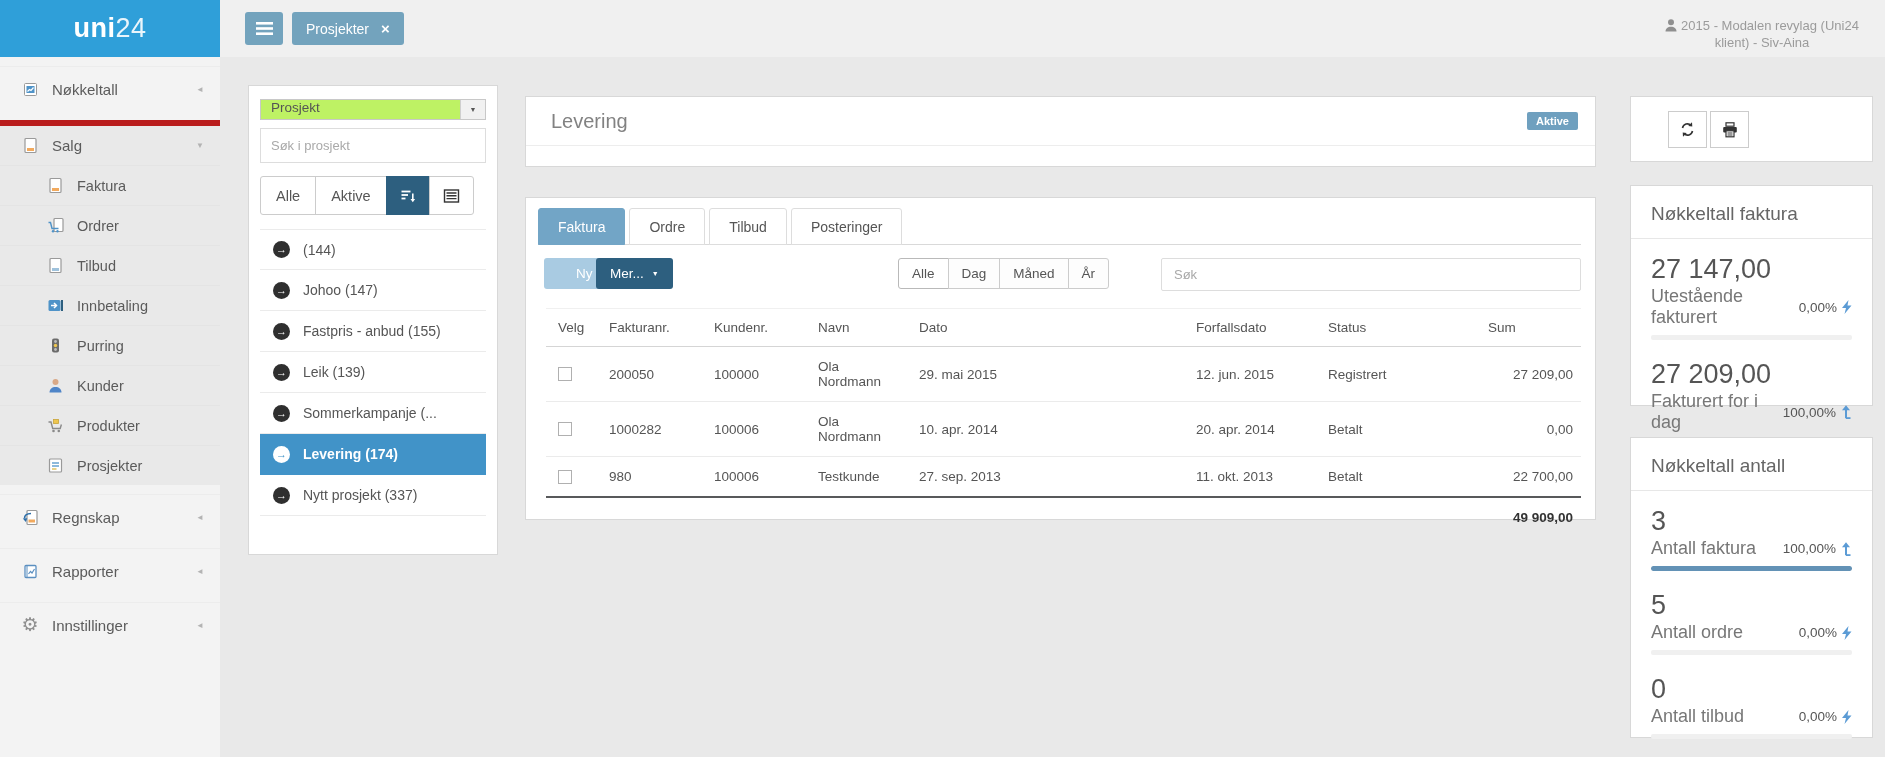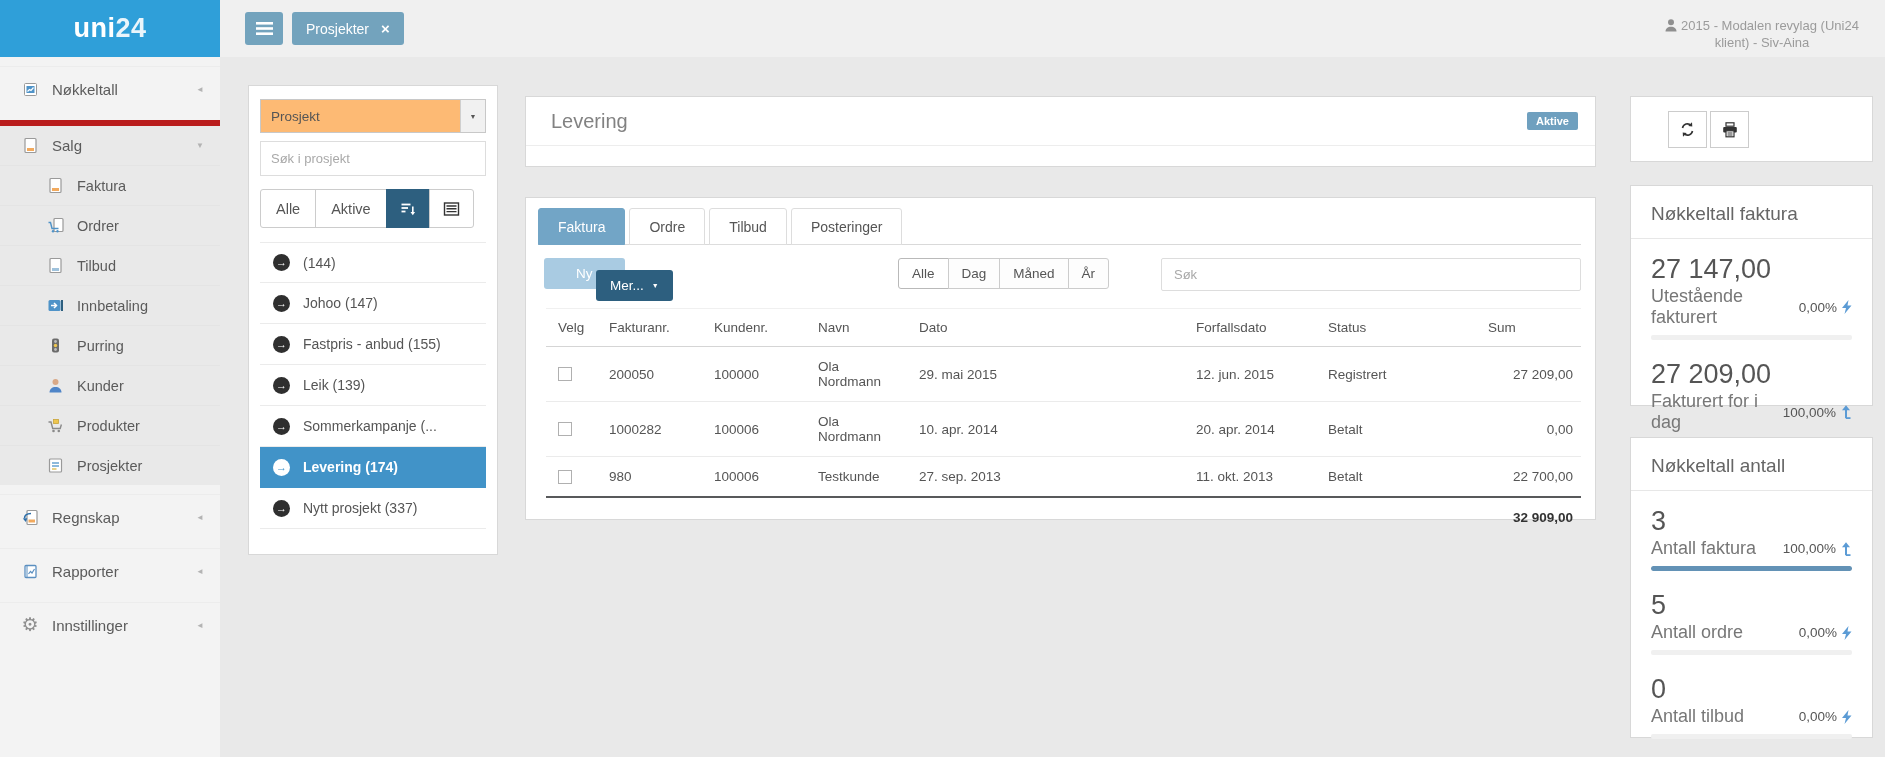--- a/index.html
+++ b/index.html
@@ -7,21 +7,21 @@
   body {
     position:relative; overflow:hidden;
     background:#e9e9e9;
     font-family:"Liberation Sans","DejaVu Sans",sans-serif;
     color:#555;
   }
   
   .sidebar { position:absolute; left:0; top:0; width:220px; height:757px; background:#f3f3f3; }
   .logo { height:57px; background:#2f9fd9; color:#fff; display:flex; align-items:center; justify-content:center; font-size:27px; letter-spacing:.5px; }
   .logo .b { font-weight:bold; }
-  .logo .l { font-weight:bold; opacity:.9; }
+  .logo .l { font-weight:normal; opacity:.9; }
   .nav { padding-top:9px; }
   .nav-item { height:45px; display:flex; align-items:center; padding:0 16px 0 20px; font-size:15px; color:#5b5b5b; cursor:pointer; border-top:1px solid #ececec; background:#f3f3f3; }
   .nav-item .nico { width:20px; height:18px; margin-right:12px; display:flex; align-items:center; justify-content:center; }
   .chev { margin-left:auto; color:#b3b3b3; font-size:8px; }
   .chev.left::before  { content:"◄"; }
   .chev.down::before  { content:"▼"; }
   .salg-group { margin:9px 0; background:#e9e9e9; }
   .salg-group .nav-item { background:#e9e9e9; border-top:6px solid #b91c1c; }
   .sub-item { height:40px; display:flex; align-items:center; padding-left:46px; font-size:14.5px; color:#5b5b5b; cursor:pointer; border-top:1px solid #e4e4e4; background:#e9e9e9; }
   .sub-item .nico { width:19px; height:18px; margin-right:12px; display:flex; align-items:center; justify-content:center; }
@@ -34,21 +34,21 @@
   .doc-tab { position:absolute; left:72px; top:12px; height:33px; background:#73a3bd; border-radius:3px; padding:0 14px; display:flex; align-items:center; gap:12px; color:#fff; font-size:14px; cursor:pointer; }
   .doc-tab .x { font-size:15px; font-weight:bold; line-height:1; cursor:pointer; }
   .user-info { position:absolute; right:8px; top:17px; width:230px; text-align:center; font-size:13px; line-height:17px; color:#9b9b9b; cursor:pointer; }
   .user-info svg { vertical-align:-2px; margin-right:4px; }
 
   
   .card { position:absolute; background:#fff; border:1px solid #d8d8d8; }
 
   
   .project-panel { left:248px; top:85px; width:250px; height:470px; padding:13px 11px; }
-  .select-box { height:34px; border:1px solid #c8c8c8; background:#fdba74; display:flex; align-items:center; padding-left:10px; font-size:13.5px; color:#555; cursor:pointer; }
+  .select-box { height:21px; border:1px solid #c8c8c8; background:#bef264; display:flex; padding-left:10px; font-size:13.5px; color:#555; cursor:pointer; }
   .select-box .sarrow { margin-left:auto; width:25px; height:100%; border-left:1px solid #cfcfcf; background:#f1f1f1; display:flex; align-items:center; justify-content:center; font-size:7px; color:#555; }
   .psearch { margin-top:8px; width:100%; height:35px; border:1px solid #ddd; padding:0 10px; font-size:13px; color:#555; outline:none; }
   .psearch::placeholder { color:#a9a9a9; }
   .fgroup { margin-top:13px; display:flex; height:39px; }
   .fbtn { border:1px solid #ccc; background:#fff; margin-left:-1px; padding:0 15px; font-size:14.5px; color:#555; display:flex; align-items:center; cursor:pointer; }
   .fbtn:first-child { margin-left:0; border-radius:3px 0 0 3px; }
   .fbtn.icon { padding:0 13px; }
   .fbtn.dark { background:#2d5f7f; border-color:#2d5f7f; }
   .fbtn:last-child { border-radius:0 3px 3px 0; }
   .plist { margin-top:14px; }
@@ -64,21 +64,21 @@
   .hc-title { line-height:48px; padding-left:25px; font-size:20px; font-weight:normal; color:#828282; border-bottom:1px solid #ededed; }
   .badge { position:absolute; right:17px; top:15px; background:#6fa0bf; color:#fff; font-size:11px; font-weight:bold; padding:3px 9px; border-radius:2px; }
 
   
   .main-card { left:525px; top:197px; width:1071px; height:323px; padding:10px 14px 0 12px; }
   .tabs-row { display:flex; border-bottom:1px solid #d9d9d9; }
   .tab { height:37px; line-height:36px; padding:0 19px; margin-right:4px; margin-bottom:-1px; font-size:14px; color:#555; background:#fff; border:1px solid #ddd; border-radius:3px 3px 0 0; cursor:pointer; }
   .tab.active { background:#72a5c6; border-color:#72a5c6; color:#fff; }
   .toolbar { position:relative; height:33px; margin-top:13px; }
   .btn-ny { position:absolute; left:6px; top:0; height:31px; background:#a9cbe2; color:#fff; border-radius:3px; padding:0 32px; line-height:31px; font-size:13.5px; cursor:pointer; }
-  .btn-mer { position:absolute; left:58px; top:12px; height:31px; background:#2d5f7f; color:#fff; border-radius:3px; padding:0 14px; line-height:31px; font-size:13.5px; cursor:pointer; }
+  .btn-mer { position:absolute; left:58px; top:0; height:31px; background:#2d5f7f; color:#fff; border-radius:3px; padding:0 14px; line-height:31px; font-size:13.5px; cursor:pointer; }
   .btn-mer .caret { font-size:7px; margin-left:8px; vertical-align:2px; }
   .btn-mer .caret::before { content:"▼"; }
   .pgroup { position:absolute; left:360px; top:0; display:flex; height:31px; }
   .pbtn { border:1px solid #ccc; background:#fdfdfd; margin-left:-1px; padding:0 13px; line-height:29px; font-size:13.5px; color:#555; cursor:pointer; }
   .pbtn:first-child { margin-left:0; border-radius:3px 0 0 3px; }
   .pbtn:last-child { border-radius:0 3px 3px 0; }
   .pbtn.active { background:#fff; border-color:#b9b9b9; }
   .search-main { position:absolute; left:623px; top:0; width:420px; height:33px; border:1px solid #ddd; border-radius:2px; padding:0 12px; font-size:13px; color:#555; outline:none; }
   .search-main::placeholder { color:#a9a9a9; }
   .inv-table { margin:17px 0 0 8px; width:calc(100% - 8px); border-collapse:collapse; font-size:13.5px; color:#555; }
@@ -423,21 +423,21 @@
         <td class="sum-col">22 700,00</td>
       </tr>
       <tr class="total-row">
         <td></td>
           <td></td>
           <td></td>
           <td></td>
           <td></td>
           <td></td>
           <td></td>
-        <td class="sum-col">32 909,00</td>
+        <td class="sum-col">49 909,00</td>
       </tr>
     </tbody>
   </table>
 </div>
 
 <div class="card tools-card">
   <div class="tool-btn">
     <svg width="17" height="17" viewBox="0 0 17 17">
         <path d="M3.5 7a5 5 0 0 1 8.5-2.6" stroke="#333" stroke-width="1.6" fill="none"></path>
         <polygon points="13,1.3 13.3,5.6 9.2,4.9" fill="#333"></polygon>

